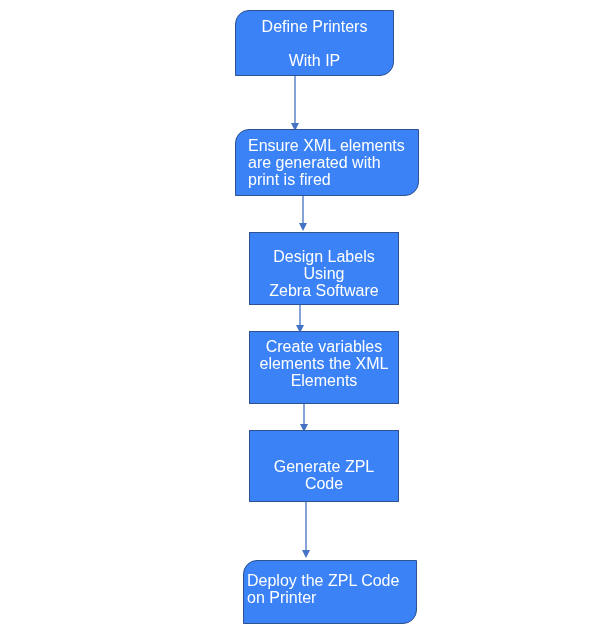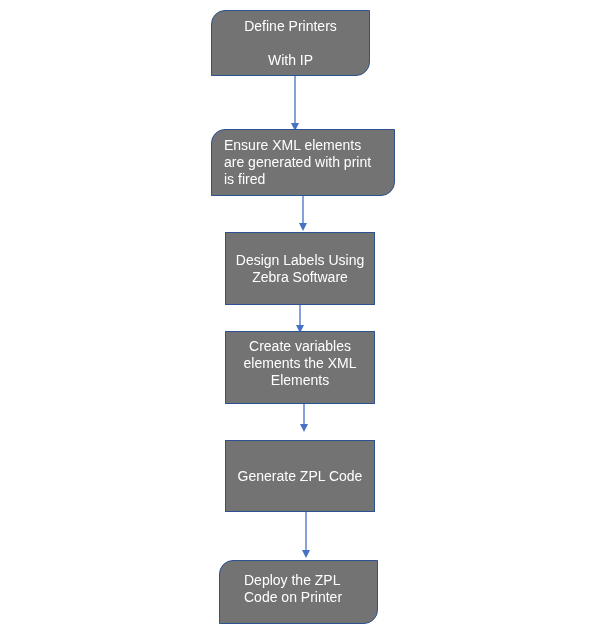--- a/index.html
+++ b/index.html
@@ -16,28 +16,29 @@
   }
   #canvas {
     position: relative;
     width: 600px;
     height: 638px;
     background: #ffffff;
   }
   .node {
     position: absolute;
     box-sizing: border-box;
-    background: #737373;
+    background: #3b82f6;
     border: 1px solid #2E528F;
     color: #ffffff;
-    font-size: 14px;
+    font-size: 16px;
     line-height: 17px;
     display: flex;
     flex-direction: column;
     overflow: hidden;
+    margin-left: 24px;
   }
   
   .node.rounded {
     border-radius: 14px 0 14px 0;
   }
   .node.sharp {
     border-radius: 0;
   }
   .node .node-text {
     display: block;
@@ -102,32 +103,32 @@
   <div class="node rounded t-center v-center" style="left:211px; top:10px; width:159px; height:66px; padding:6px 10px;">
     <span class="node-text">Define Printers
 
 With IP</span>
   </div>
 
   <div class="node rounded t-left v-center" style="left:211px; top:129px; width:184px; height:67px; padding:7px 12px;">
     <span class="node-text">Ensure XML elements are generated with print is fired</span>
   </div>
 
-  <div class="node sharp t-center v-top" style="left:225px; top:232px; width:150px; height:73px; padding:15px 8px;justify-content:center;">
+  <div class="node sharp t-center v-top" style="left:225px; top:232px; width:150px; height:73px; padding:15px 8px;">
     <span class="node-text">Design Labels Using
 Zebra Software</span>
   </div>
 
   <div class="node sharp t-center v-top" style="left:225px; top:331px; width:150px; height:73px; padding:6px 8px;">
     <span class="node-text">Create variables
 elements the XML
 Elements</span>
   </div>
 
-  <div class="node sharp t-center v-top" style="left:225px; top:440px; width:150px; height:72px; padding:27px 8px;">
+  <div class="node sharp t-center v-top" style="left:225px; top:430px; width:150px; height:72px; padding:27px 8px;">
     <span class="node-text">Generate ZPL Code</span>
   </div>
 
-  <div class="node rounded t-left v-top" style="left:219px; top:560px; width:159px; height:64px; padding:11px 24px;">
+  <div class="node rounded t-left v-top" style="left:219px; top:560px; width:174px; height:64px; padding:11px 3px;">
     <span class="node-text">Deploy the ZPL Code on Printer</span>
   </div>
 
 </div>
 
 </body></html>

